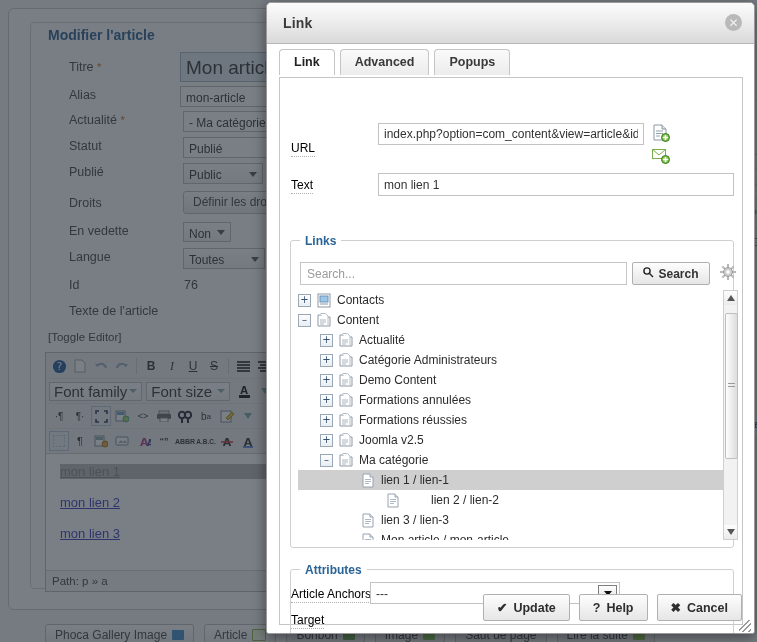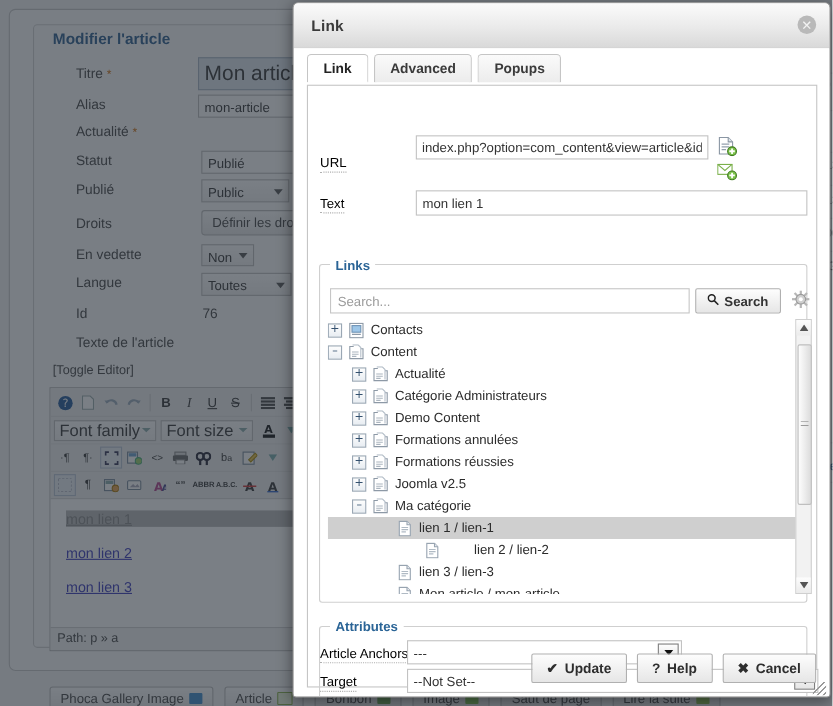--- a/index.html
+++ b/index.html
@@ -545,20 +545,21 @@
       <span>Langue</span>
     </div>
     <div class="bg-row bg-label" style="top:278px;">
       <span>Id</span>
     </div>
     <div class="bg-row bg-label" style="top:304px;">Texte de l'article</div>
     <div class="bg-static" style="left:48px; top:331px; font-size:11.5px;">[Toggle Editor]</div>
 
     <div class="bg-field bg-title-field" style="left:180px; top:52px; width:330px; height:30px;">Mon article</div>
     <div class="bg-field" style="left:180px; top:86px; width:330px; height:21px;">mon-article</div>
+    <div class="bg-field" style="left:183px; top:111px; width:130px; height:21px;">- Ma catégorie</div>
     <div class="bg-field" style="left:183px; top:137px; width:105px; height:21px;">Publié</div>
     <div class="bg-select" style="left:183px; top:163px; width:80px; height:21px;">Public</div>
     <div class="bg-btn" style="left:183px; top:191px; width:118px; height:23px;">Définir les droits</div>
     <div class="bg-select" style="left:183px; top:222px; width:48px; height:20px;">Non</div>
     <div class="bg-select" style="left:183px; top:248px; width:82px; height:21px;">Toutes</div>
     <div class="bg-static" style="left:184px; top:278px;">76</div>
 
     <div class="tmce">
       <div class="tmce-toolbars">
         <div class="tmce-row">
@@ -1040,24 +1041,20 @@
         <div class="attrs-fs"></div>
         <div class="attrs-legend">Attributes</div>
 
         <div class="m-label" style="left:11px; top:509px;">Article Anchors</div>
         <div class="m-select" style="left:90px; top:504px; width:250px; height:22px;">
           <span>---</span>
           <span class="arrowbox"></span>
         </div>
 
         <div class="m-label" style="left:11px; top:535px;">Target</div>
-        <div class="m-select" style="left:90px; top:530px; width:374px; height:22px;">
-          <span>--Not Set--</span>
-          <span class="arrowbox"></span>
-        </div>
 
       </div>
 
       <div class="footer-btns">
         <div class="fbtn">
           <span>✔</span>
           <span>Update</span>
         </div>
         <div class="fbtn">
           <span>?</span>

